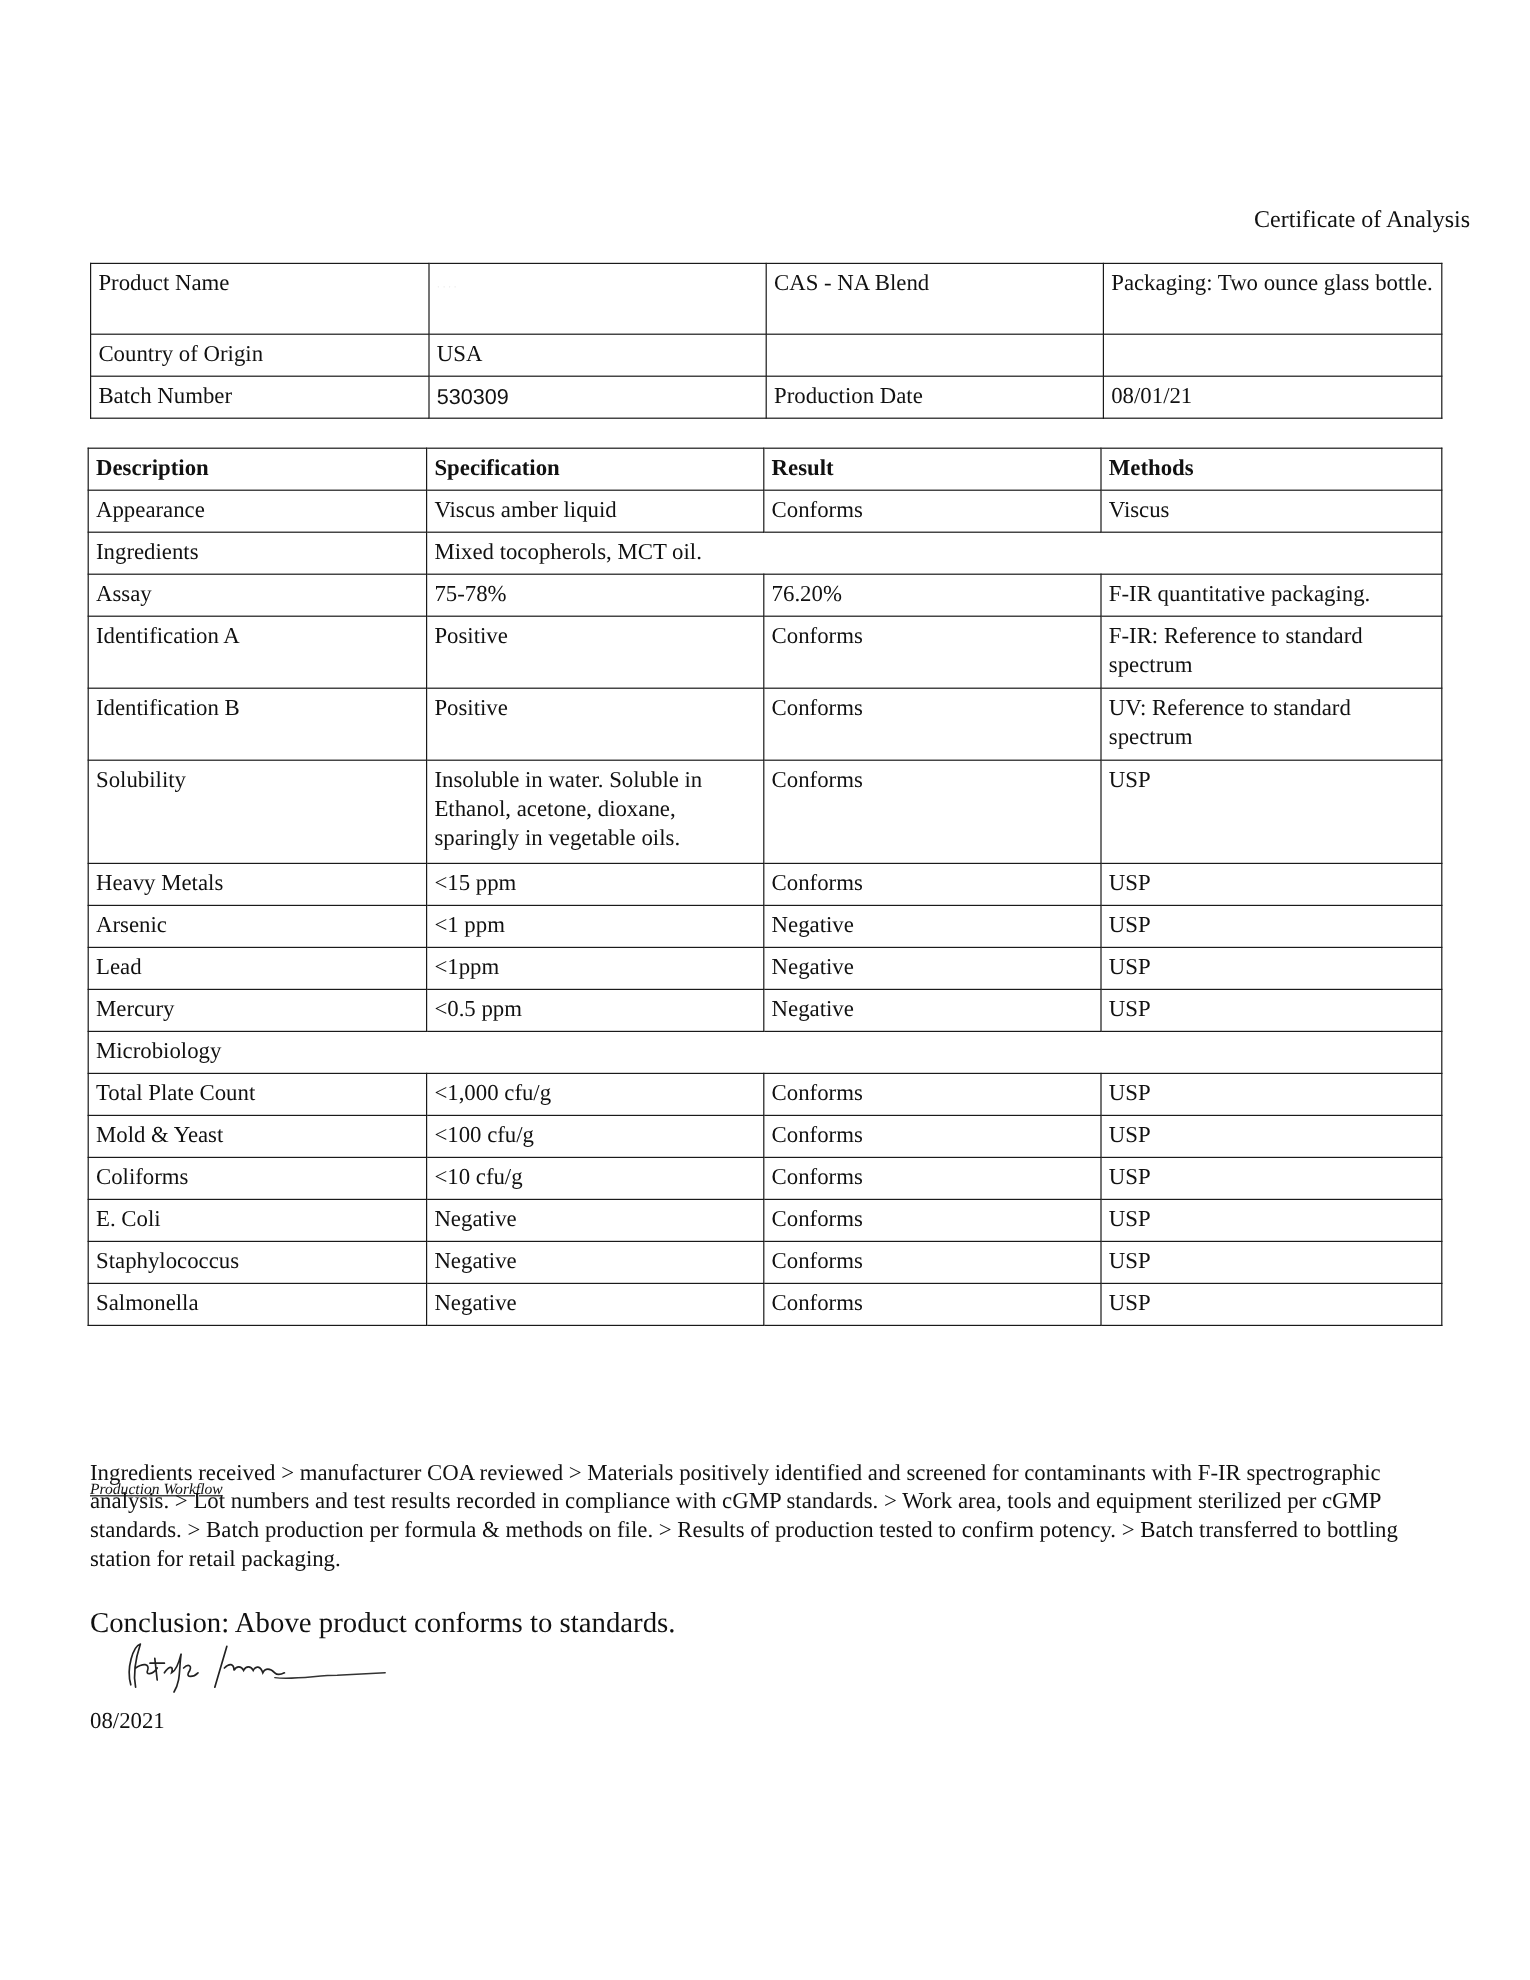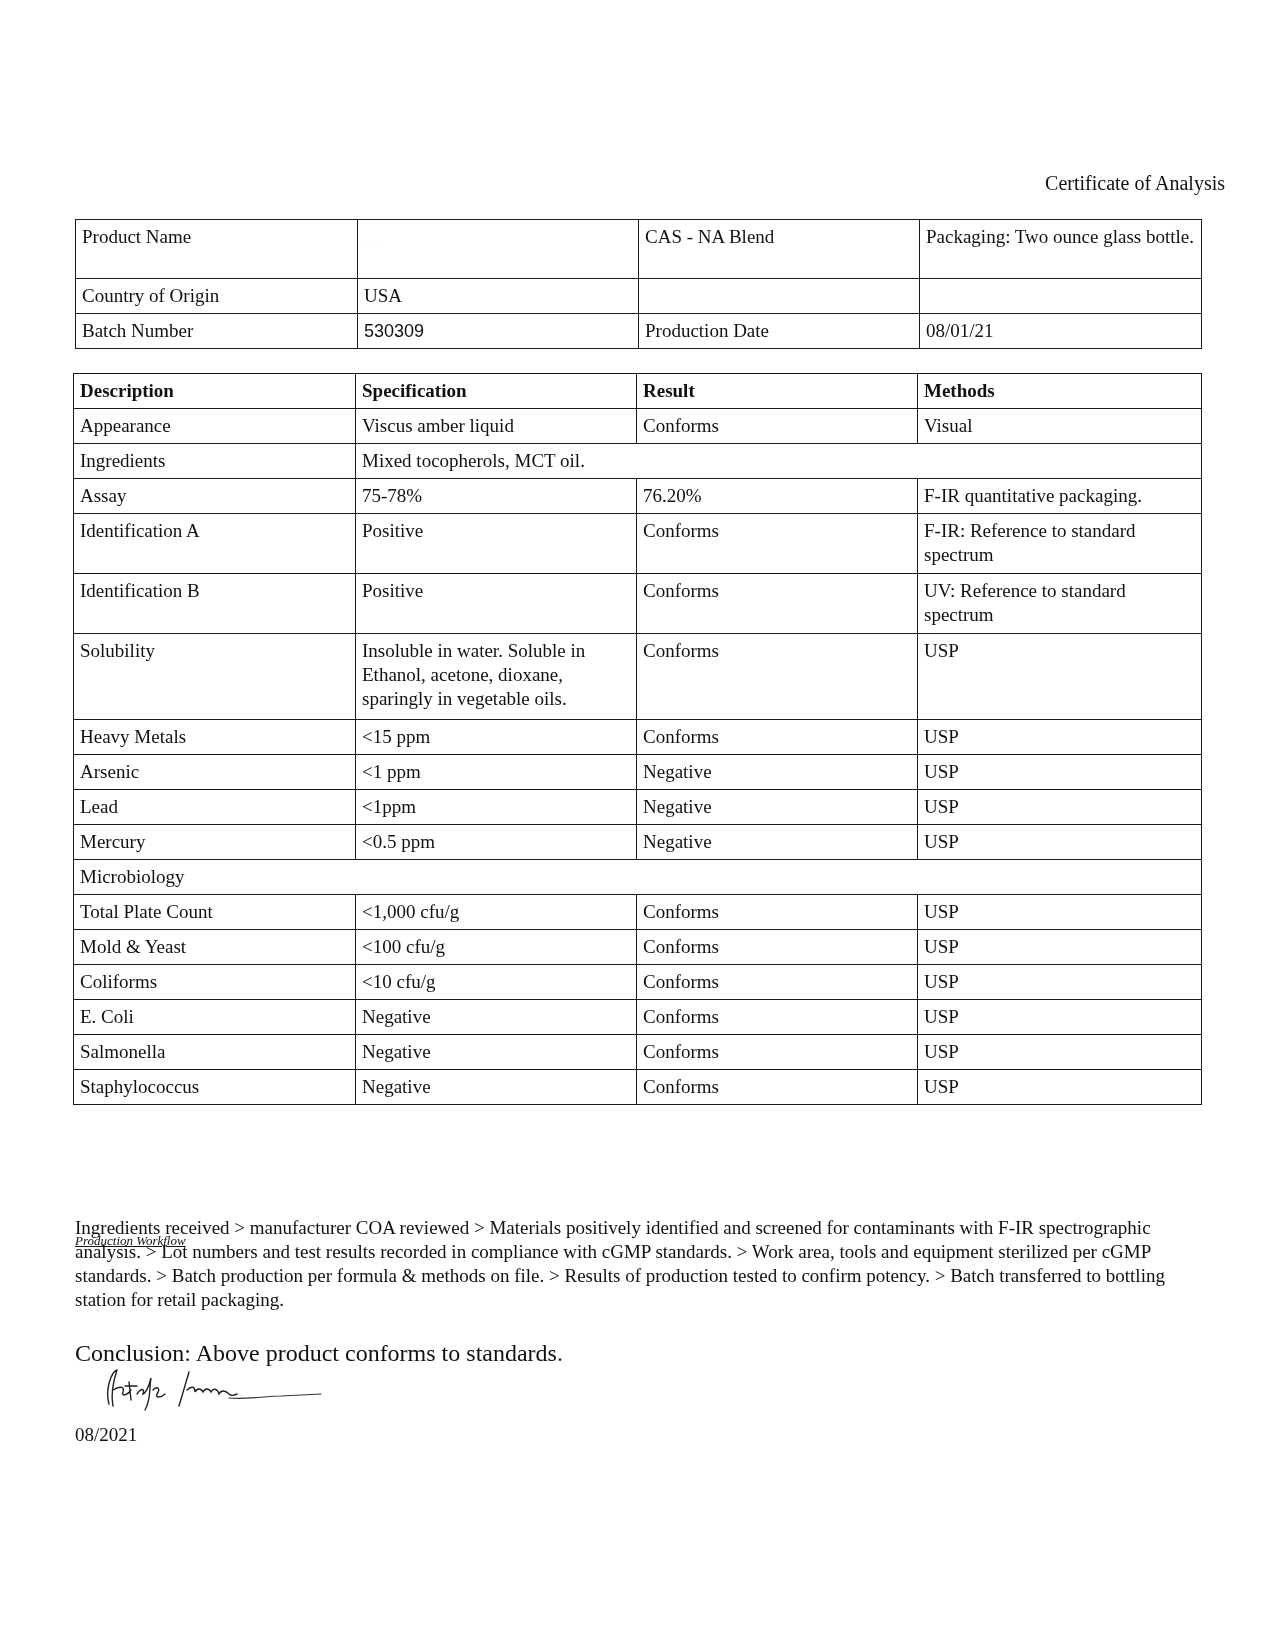--- a/index.html
+++ b/index.html
@@ -102,21 +102,21 @@
       <tr>
     <th>Description</th>
     <th>Specification</th>
     <th>Result</th>
     <th>Methods</th>
   </tr>
   <tr>
     <td>Appearance</td>
     <td>Viscus amber liquid</td>
     <td>Conforms</td>
-    <td>Visual</td>
+    <td>Viscus</td>
   </tr>
   <tr>
     <td>Ingredients</td>
     <td colspan="3">Mixed tocopherols, MCT oil.</td>
   </tr>
   <tr>
     <td>Assay</td>
     <td>75-78%</td>
     <td>76.20%</td>
     <td>F-IR quantitative packaging.</td>
@@ -184,27 +184,27 @@
     <td>Conforms</td>
     <td>USP</td>
   </tr>
   <tr>
     <td>E. Coli</td>
     <td>Negative</td>
     <td>Conforms</td>
     <td>USP</td>
   </tr>
   <tr>
+    <td>Staphylococcus</td>
+    <td>Negative</td>
+    <td>Conforms</td>
+    <td>USP</td>
+  </tr>
+  <tr>
     <td>Salmonella</td>
-    <td>Negative</td>
-    <td>Conforms</td>
-    <td>USP</td>
-  </tr>
-  <tr>
-    <td>Staphylococcus</td>
     <td>Negative</td>
     <td>Conforms</td>
     <td>USP</td>
   </tr>
 </tbody>
   </table>
 
 <div class="section-heading">Production Workflow</div>
 <p class="workflow">Ingredients received &gt; manufacturer COA reviewed &gt; Materials positively identified and screened for contaminants with F-IR spectrographic analysis. &gt; Lot numbers and test results recorded in compliance with cGMP standards. &gt; Work area, tools and equipment sterilized per cGMP standards. &gt; Batch production per formula &amp; methods on file. &gt; Results of production tested to confirm potency. &gt; Batch transferred to bottling station for retail packaging.</p>
 <div class="conclusion">Conclusion: Above product conforms to standards.</div>

